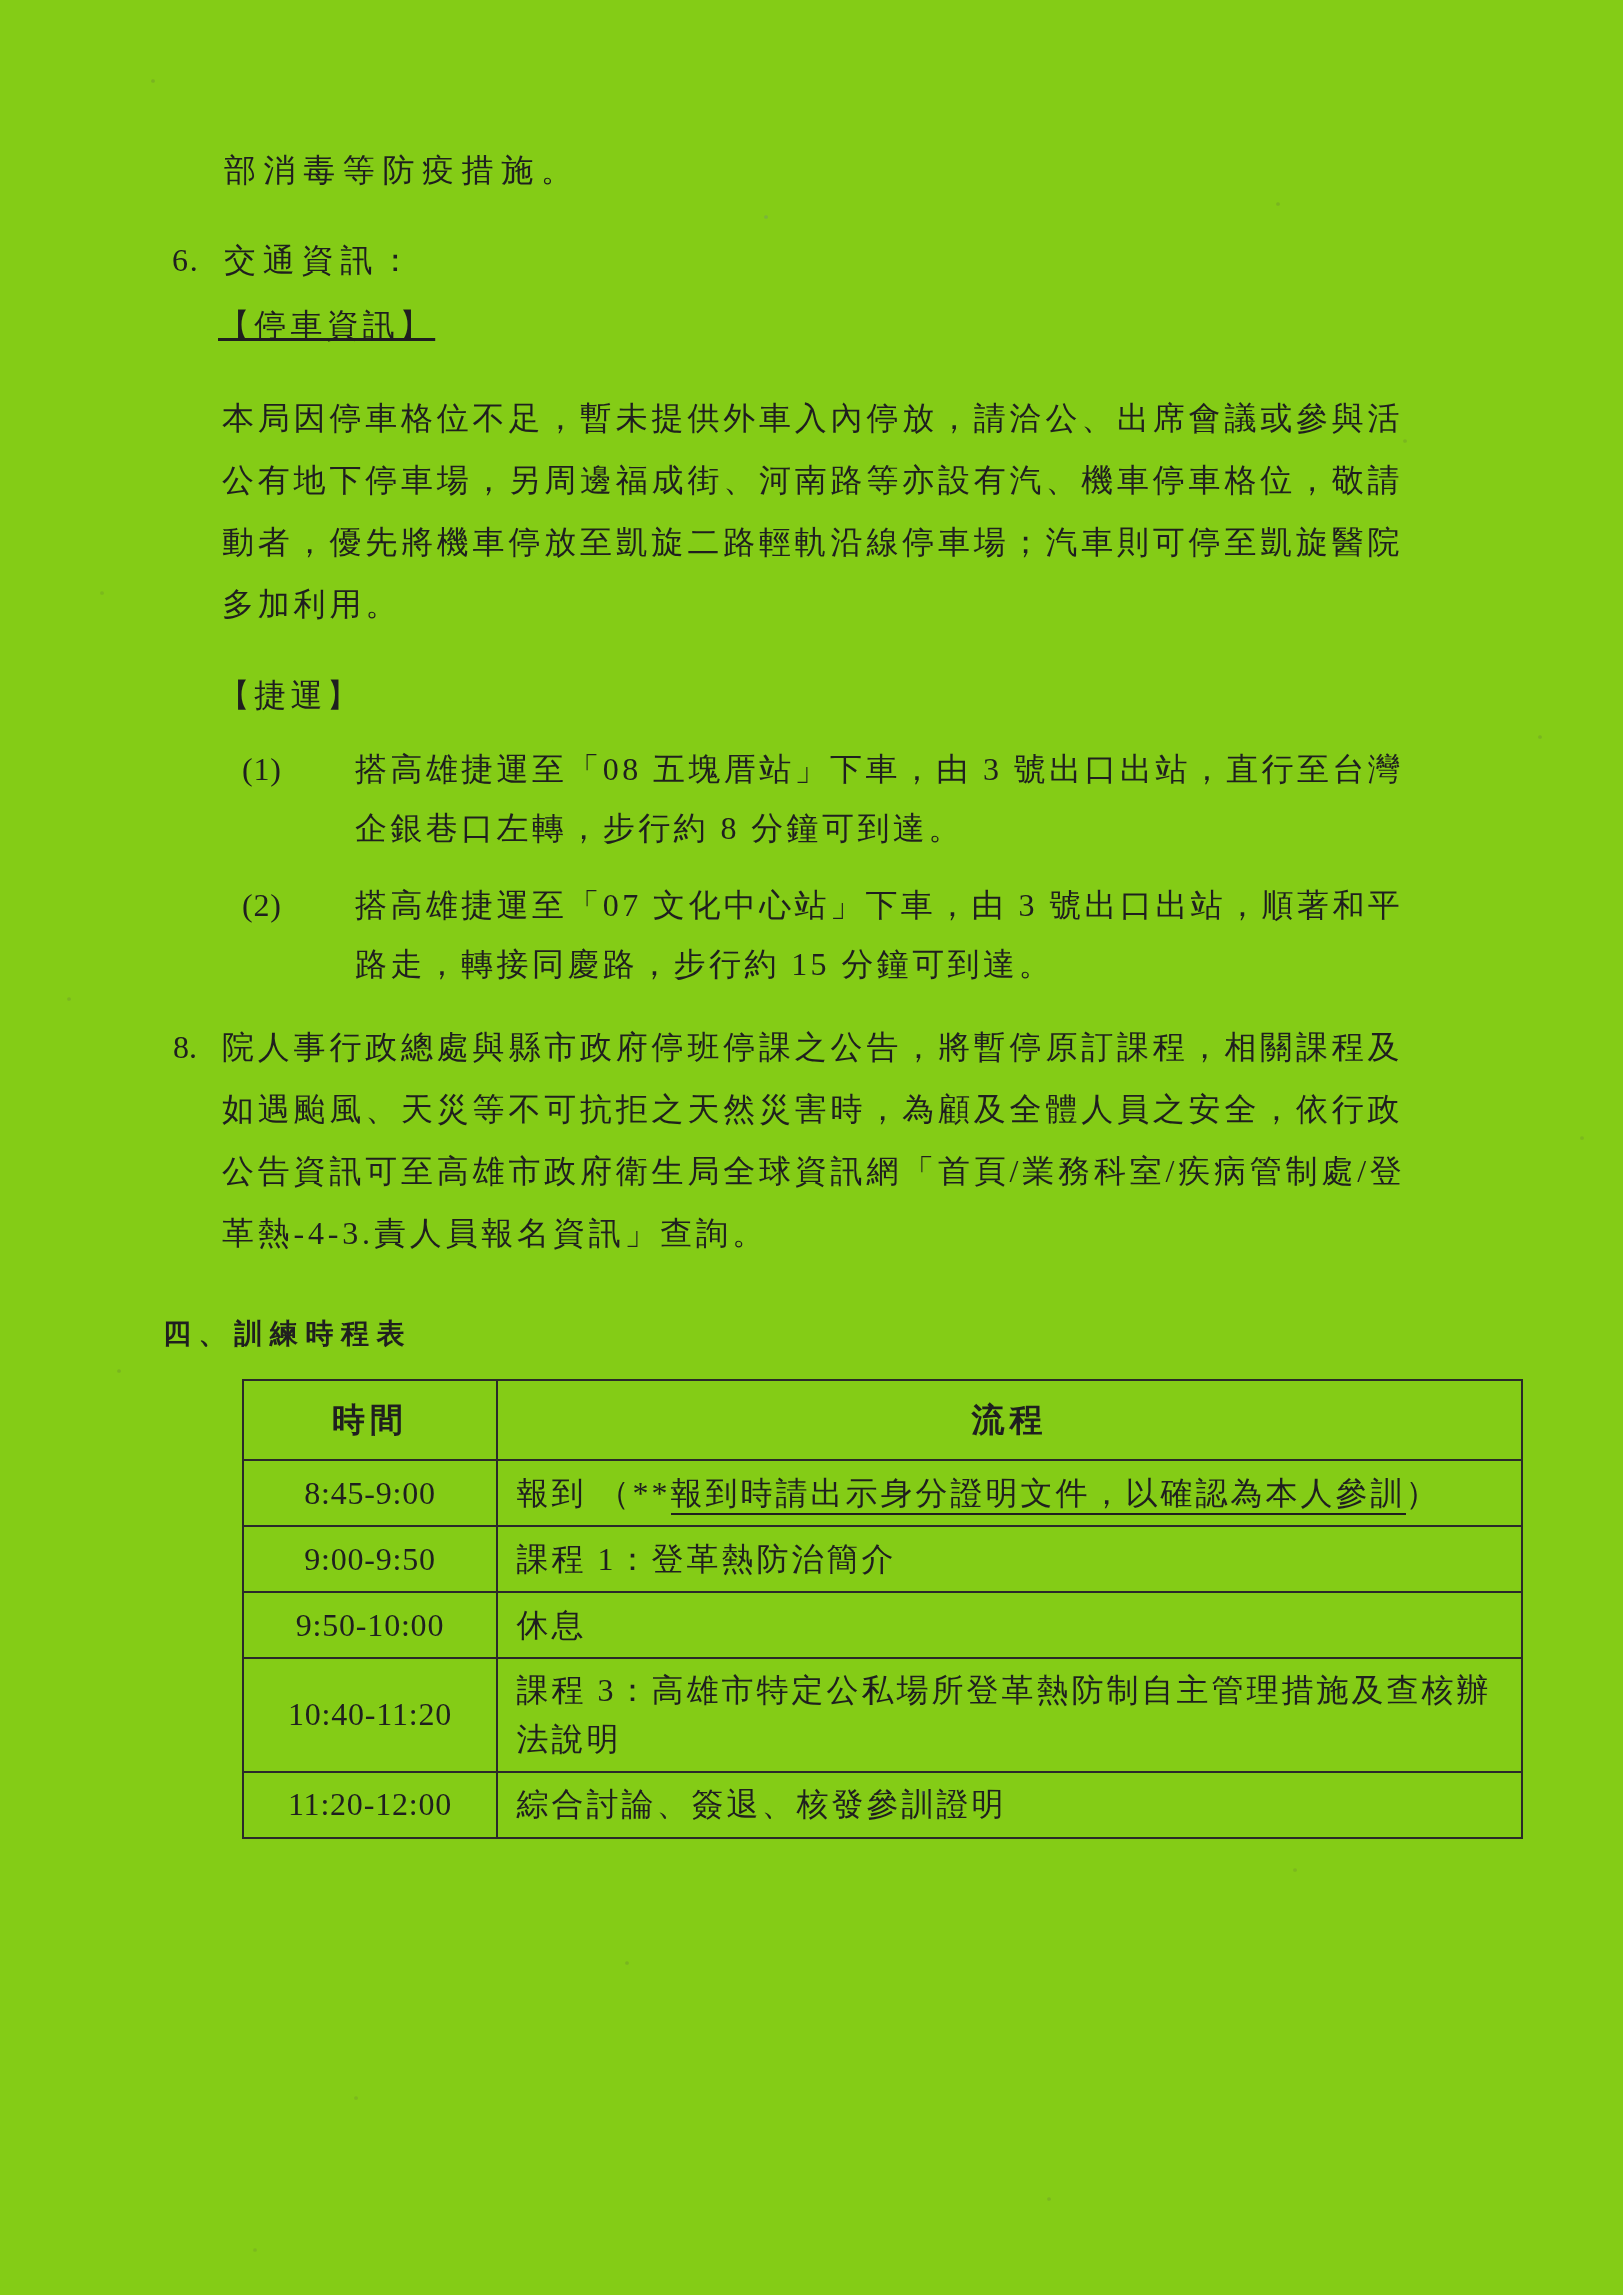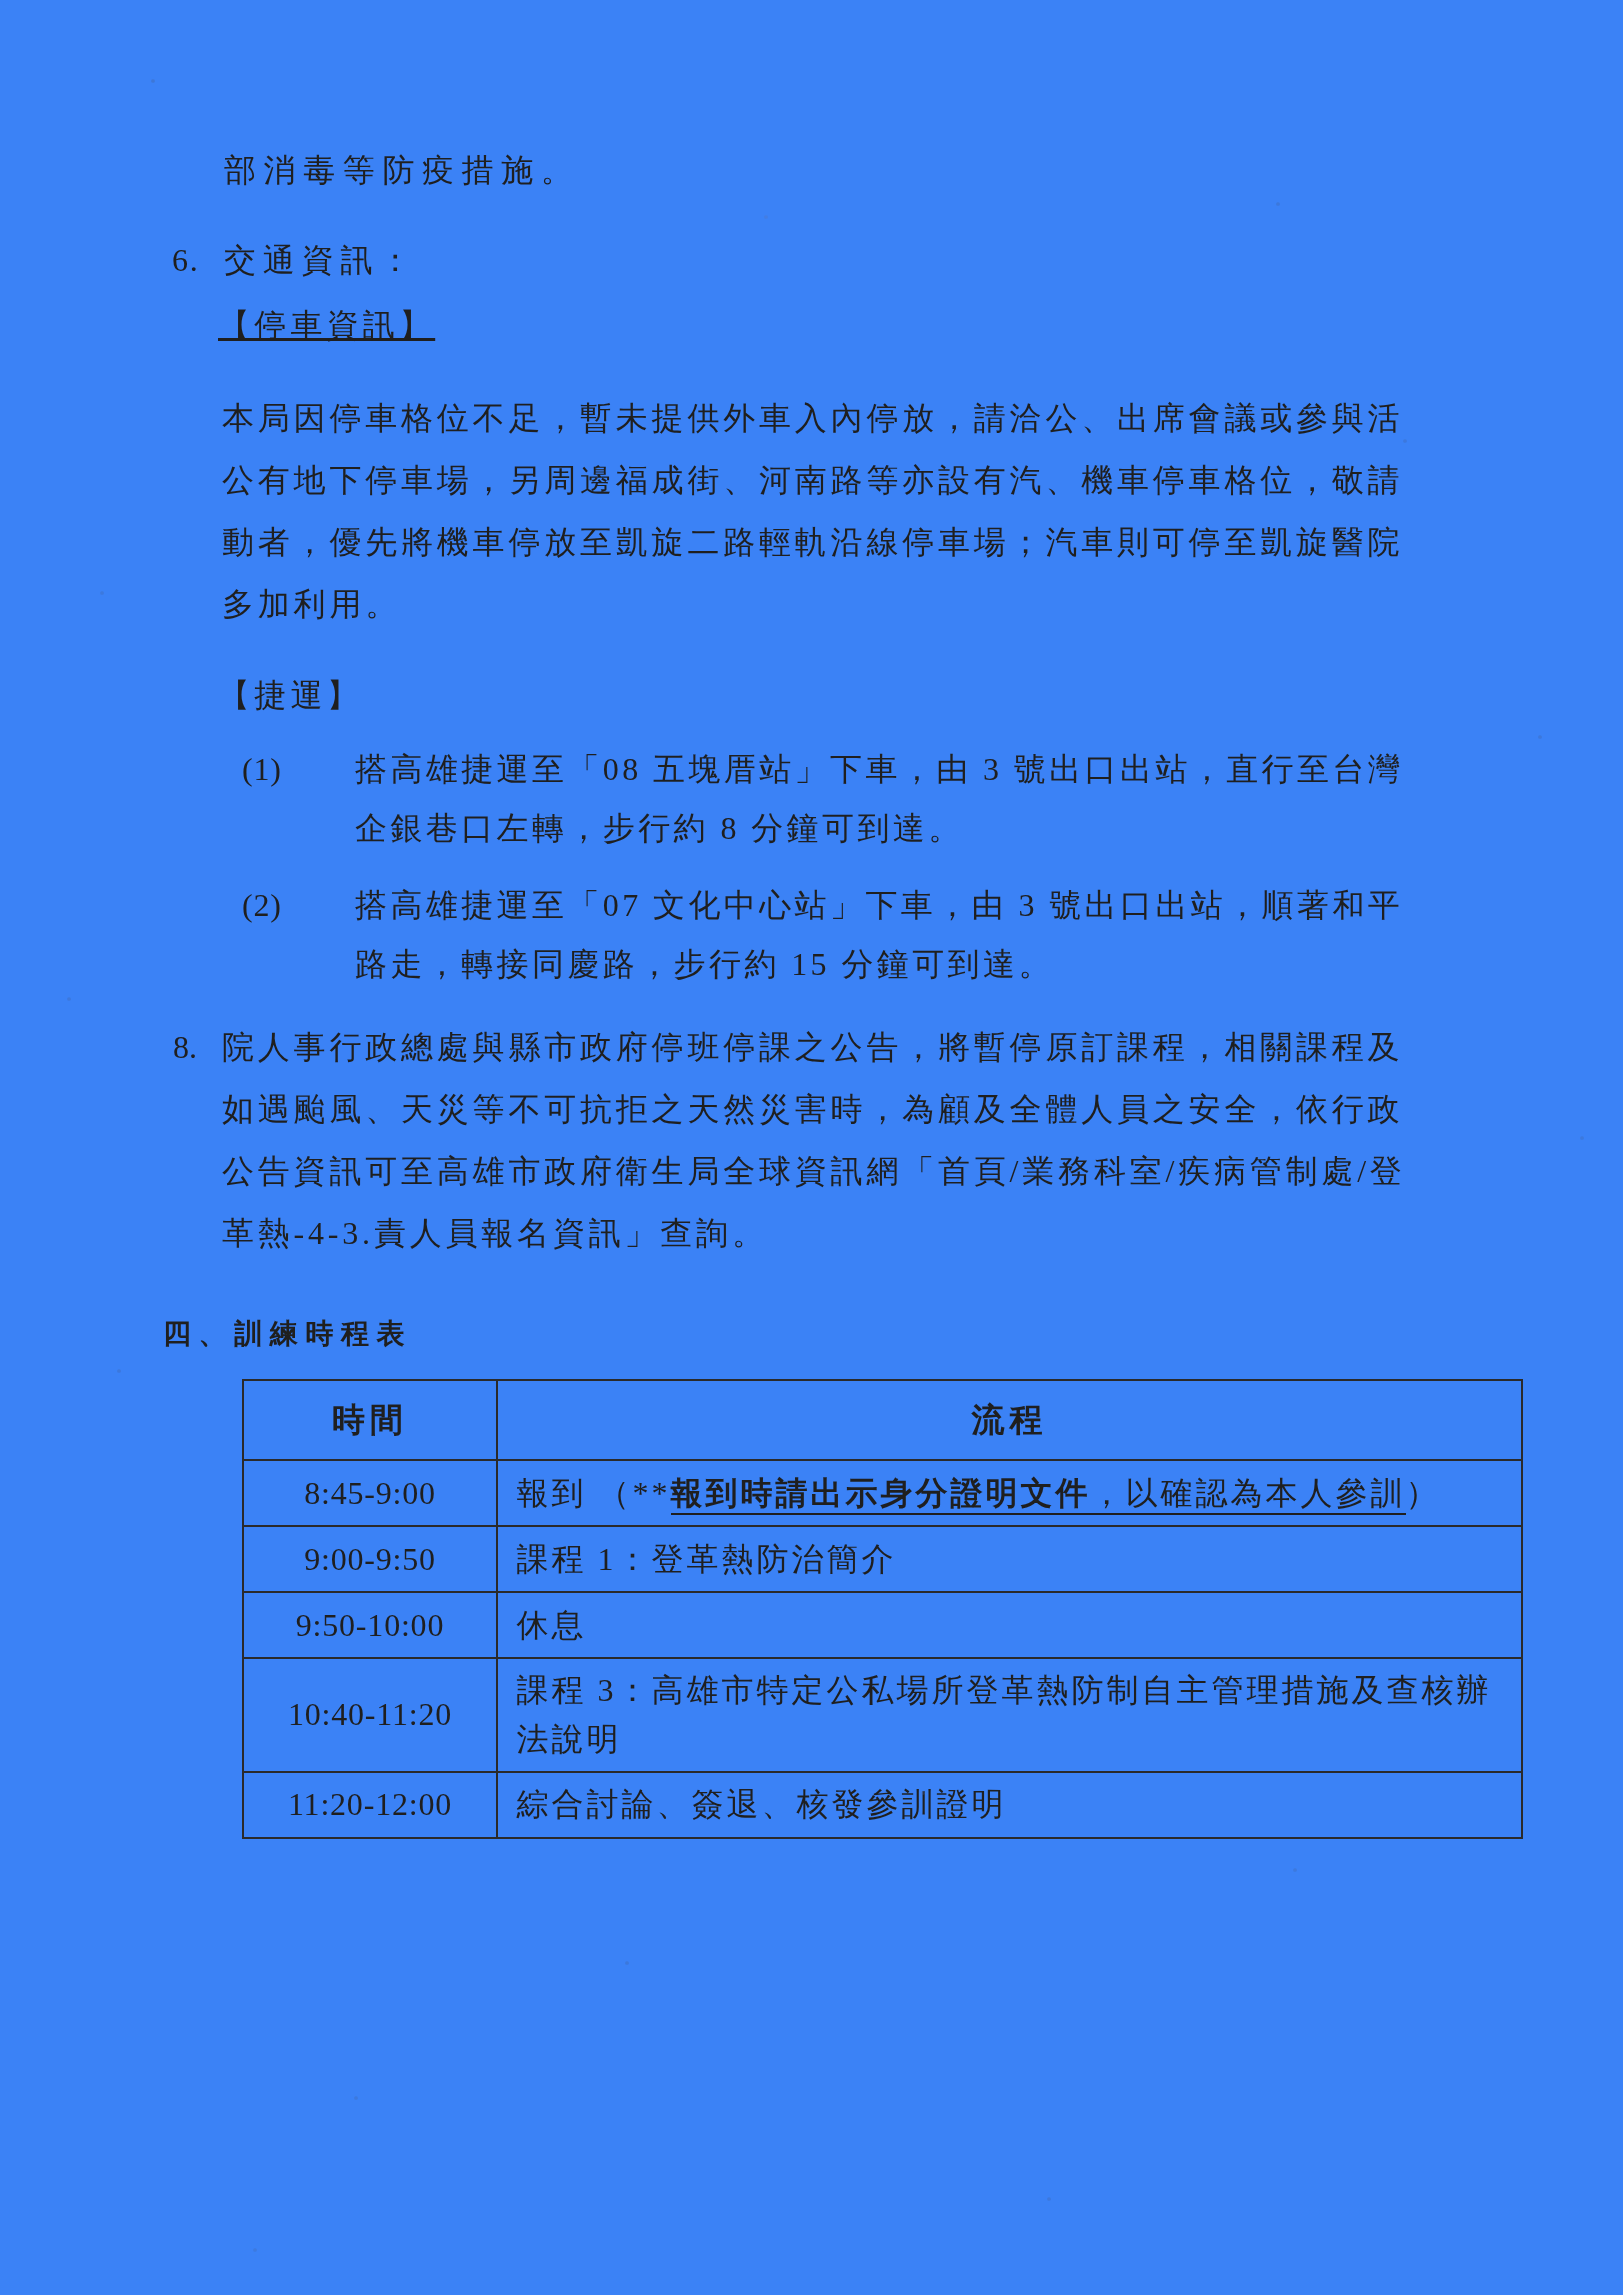--- a/index.html
+++ b/index.html
@@ -5,21 +5,21 @@
   html, body {
     margin: 0;
     padding: 0;
     background: #e8e7e4;
   }
   .page {
     position: relative;
     width: 1623px;
     height: 2295px;
     margin: 0 auto;
-    background: #3b82f6;
+    background: #84cc16;
     color: #1f1f1f;
     font-family: "Liberation Serif", "DejaVu Serif", serif;
     font-size: 32px;
     overflow: hidden;
   }
   
   .speckles {
     position: absolute;
     top: 0; left: 0;
     width: 1.7px; height: 1.7px;
@@ -121,21 +121,21 @@
   table.schedule td.flow {
     text-align: left;
     padding: 6.8px 17px 6.8px 18.6px;
     letter-spacing: 3px;
     line-height: 49px;
   }
   .ul-seg {
     border-bottom: 2.5px solid #1f1f1f;
     padding-bottom: 2.5px;
   }
-  .bold-seg { font-weight: bold; }
+  .bold-seg { font-weight: normal; }
 </style>
 </head>
 <body>
 
 <div class="page">
   <div class="speckles"></div>
 
   <div class="intro-line">部消毒等防疫措施。</div>
 
   <div class="num-item item6">

